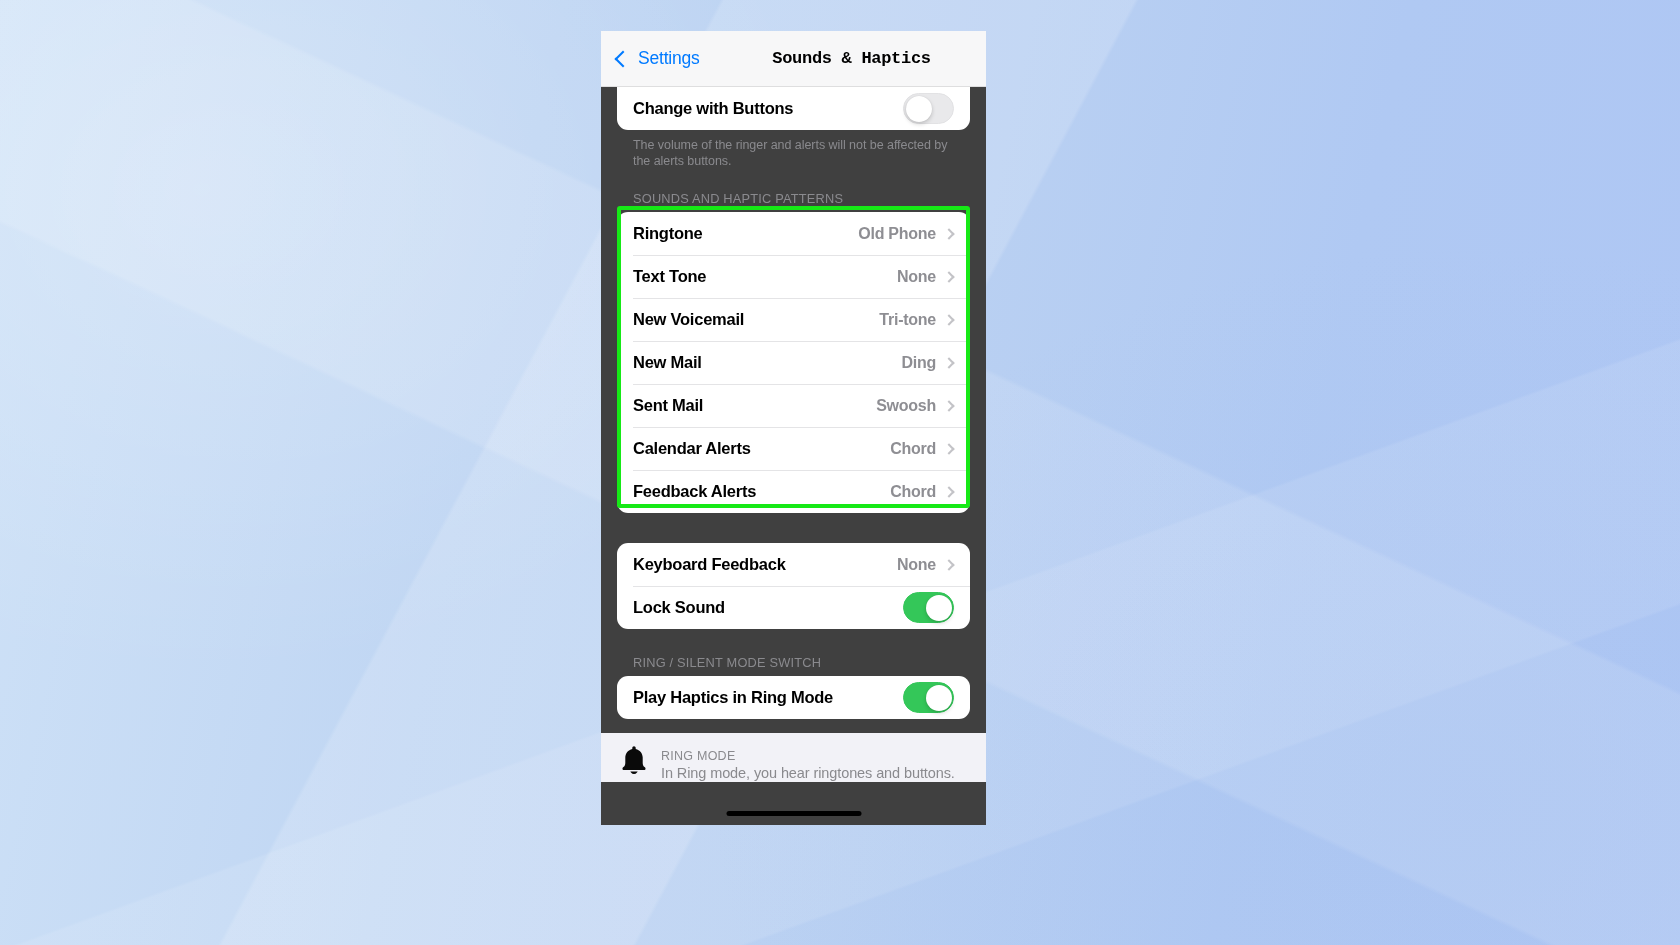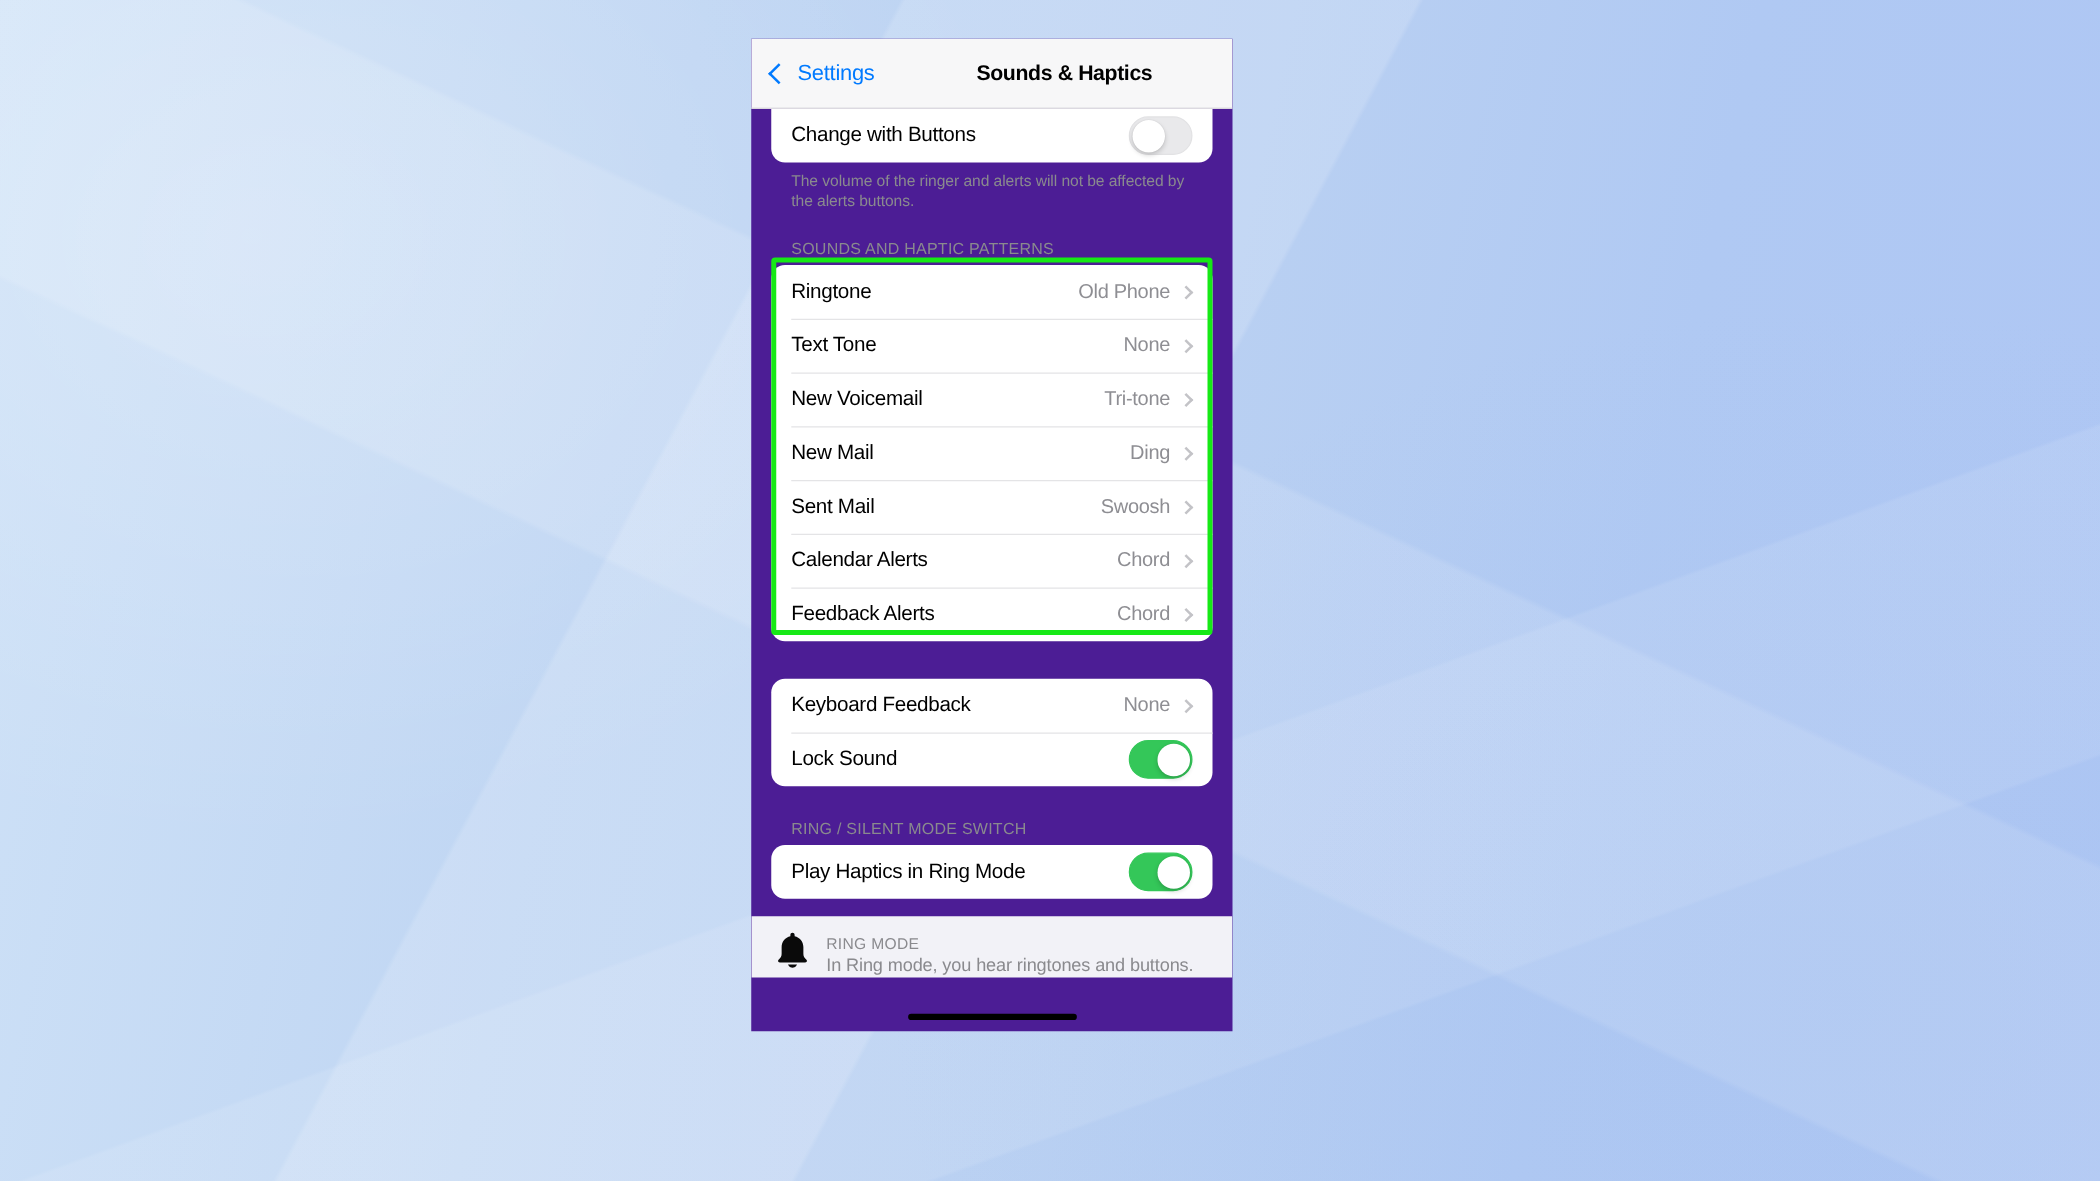--- a/index.html
+++ b/index.html
@@ -36,21 +36,21 @@
       radial-gradient(ellipse 1100px 800px at 88% 85%, rgba(160,190,235,0.22), rgba(255,255,255,0) 70%);
   }
 
   
   #phone {
     position: absolute;
     left: 601px;
     top: 31px;
     width: 385px;
     height: 794px;
-    background: #4c1d95;
+    background: #404040;
     overflow: hidden;
     box-shadow: 0 0 0 0 rgba(0,0,0,0);
   }
 
   
   .navbar {
     height: 56px;
     background: #f7f7f8;
     border-bottom: 1px solid #dededf;
     display: flex;
@@ -80,34 +80,36 @@
   .nav-title {
     position: absolute;
     left: 0; right: 0;
     text-align: center;
     font-size: 17px;
     font-weight: bold;
     color: #000;
     letter-spacing: -0.3px;
     pointer-events: none;
     padding-left: 116px;
+    font-family: Liberation Mono, monospace;
   }
 
   
   .content {
     height: 738px;
     overflow: hidden;
     position: relative;
   }
 
   
   .card {
     background: #ffffff;
     margin: 0 16px;
     border-radius: 11px;
+    font-weight: bold;
   }
   .card.flushtop { border-top-left-radius: 0; border-top-right-radius: 0; }
 
   .row {
     display: flex;
     align-items: center;
     height: 43px;
     padding: 0 16px;
     position: relative;
   }

